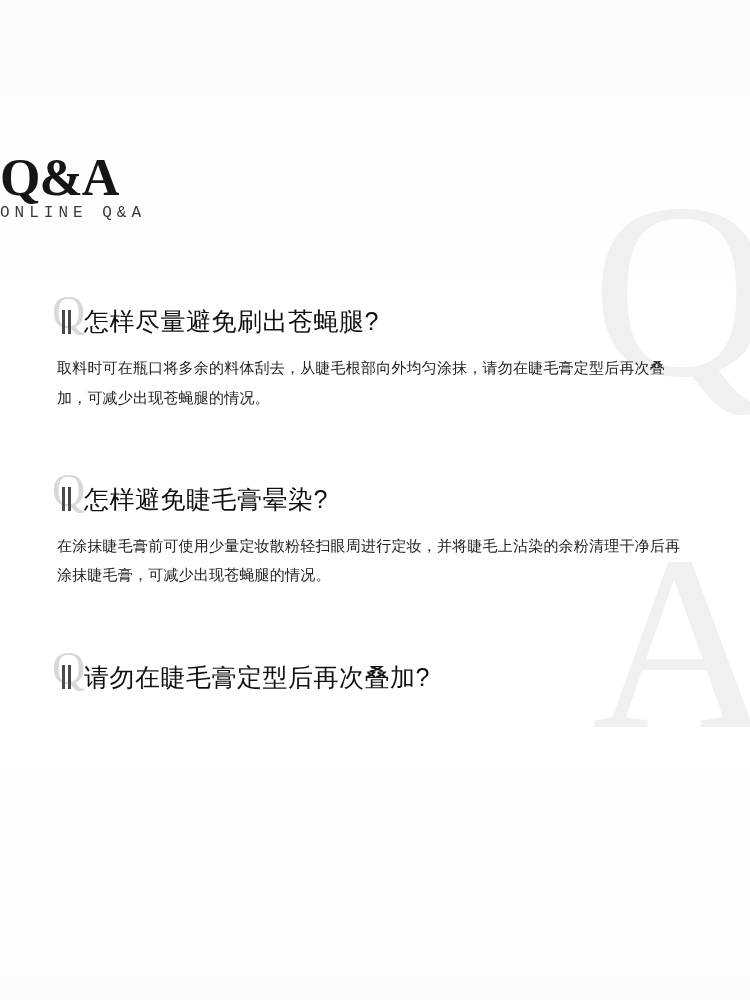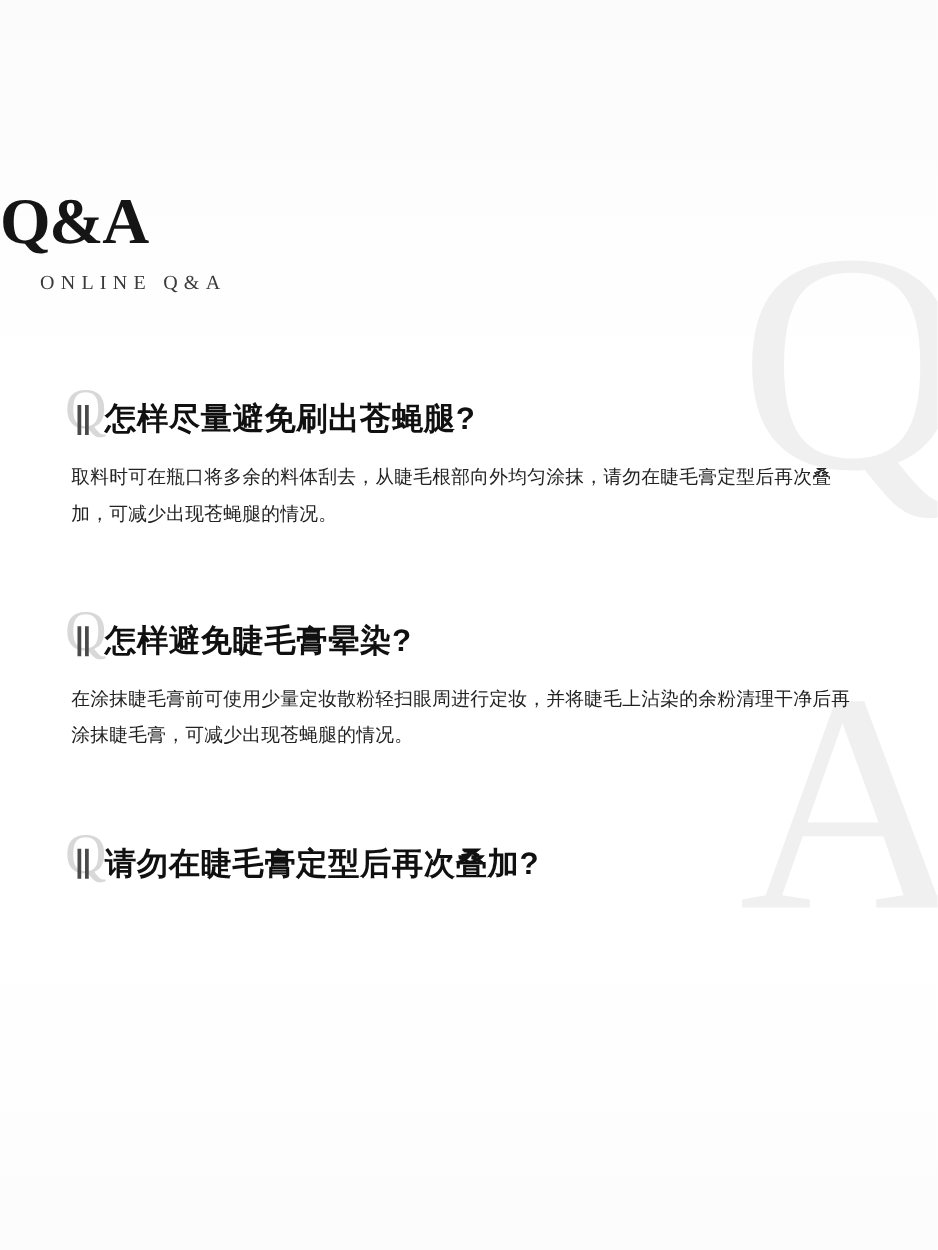--- a/index.html
+++ b/index.html
@@ -53,26 +53,24 @@
   }
   .header .title {
     font-family: "Liberation Serif", "DejaVu Serif", serif;
     font-weight: bold;
     font-size: 52px;
     letter-spacing: -1px;
     color: #151515;
     line-height: 1;
   }
   .header .subtitle {
-    margin-top: 14px;
     font-size: 16px;
     letter-spacing: 5px;
     color: #3a3a3a;
-    font-family: Liberation Serif, serif;
-    padding-left: 32px;
+    font-family: Liberation Mono, monospace;
   }
 
   
   .qa-list {
     position: relative;
     z-index: 2;
     margin-top: 84px;
     padding: 0 58px 0 56px;
   }
   .qa-item {
@@ -91,21 +89,21 @@
     color: #d8d8d8;
     line-height: 1;
     user-select: none;
     pointer-events: none;
   }
   .qa-question {
     position: relative;
     display: flex;
     align-items: center;
     font-size: 25px;
-    font-weight: bold;
+    font-weight: normal;
     color: #101010;
     letter-spacing: 0.5px;
     line-height: 1.25;
     padding-left: 28px;
   }
   .qa-bars {
     position: absolute;
     left: 6px;
     top: 50%;
     transform: translateY(-50%);

